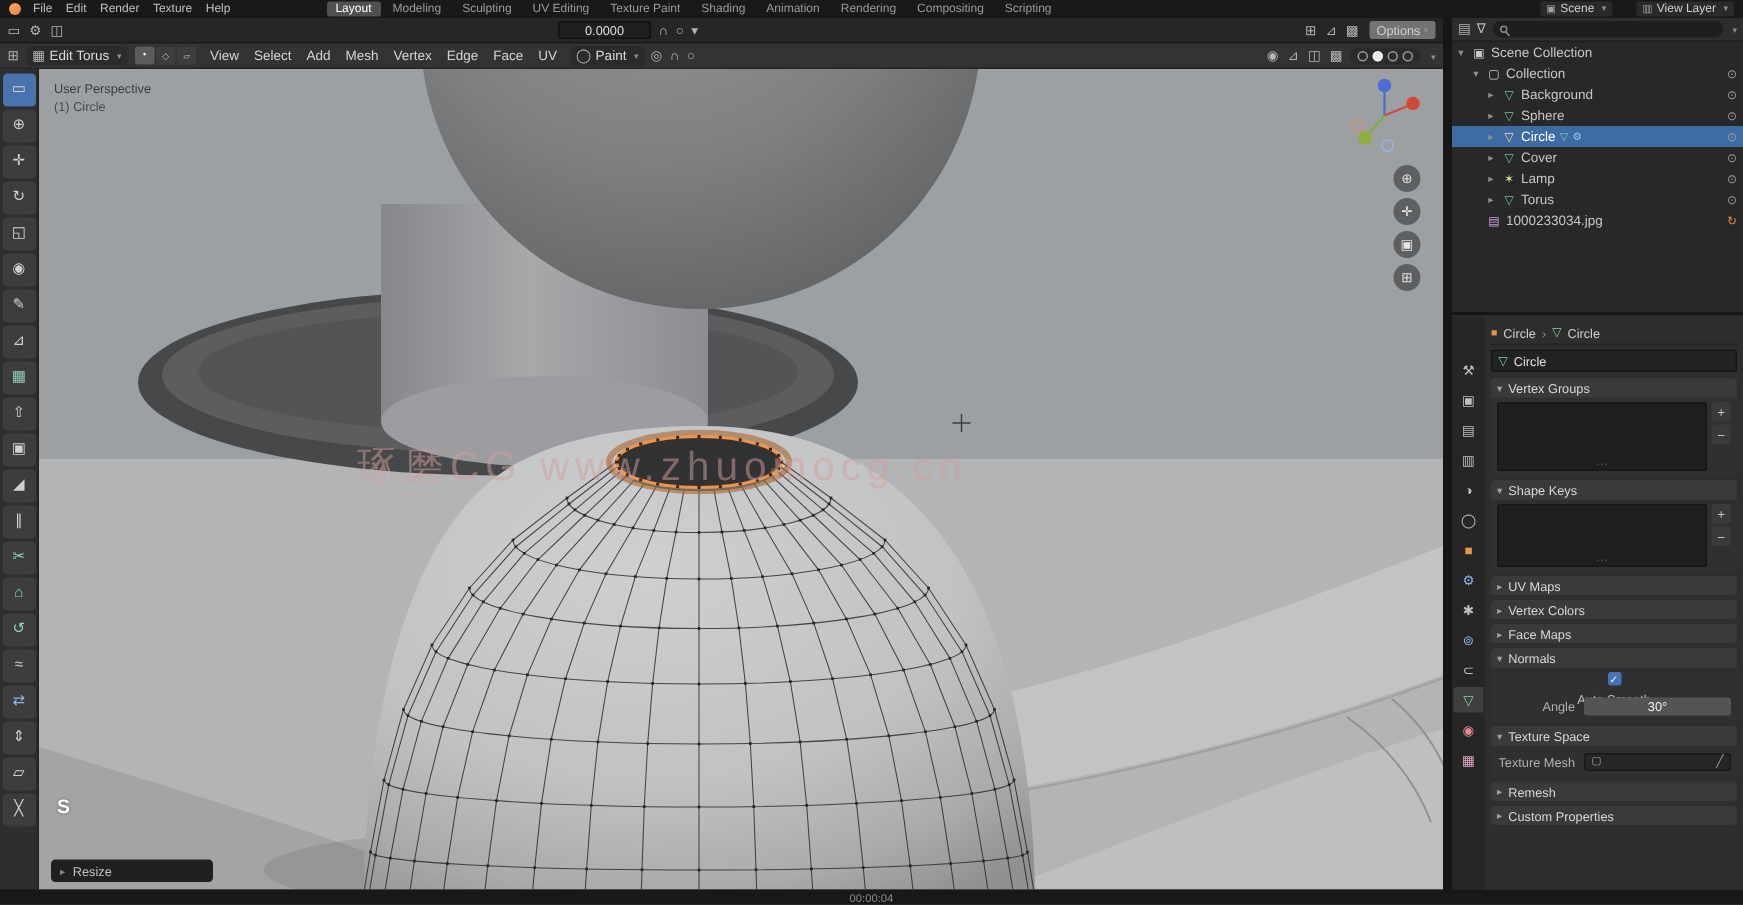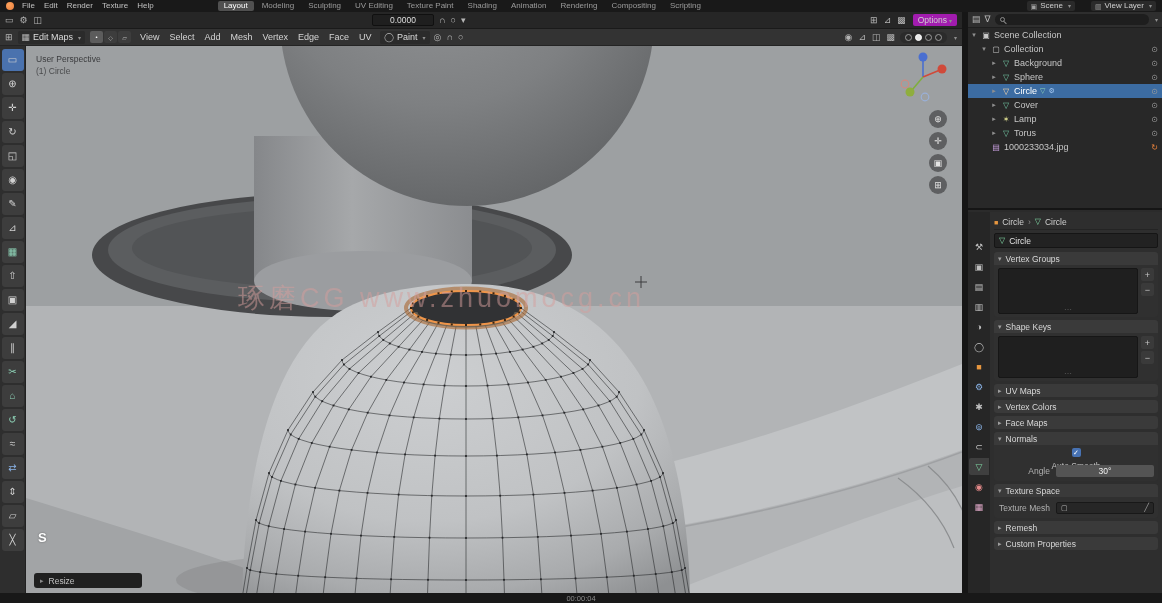--- a/index.html
+++ b/index.html
@@ -16,21 +16,21 @@
 .tb-dd{display:flex;align-items:center;gap:3px;background:#2a2a2a;border-radius:2px;padding:1px 4px;color:#cfcfcf;}
 .mini-ic{font-size:7px;color:#a0a0a0;}
 .caret::after{content:"▾";font-size:6px;color:#8f8f8f;margin-left:2px;}
 
 #row2{position:absolute;left:0;top:12px;width:962px;height:17px;background:#262626;border-bottom:1px solid #1a1a1a;display:flex;align-items:center;font-size:8.5px;padding:0 5px;}
 .r2-left{display:flex;gap:6px;align-items:center;}
 .icn{color:#b5b5b5;font-size:9px;line-height:1;}
 .r2-center{position:absolute;left:372px;display:flex;gap:5px;align-items:center;}
 .val-field{background:#1f1f1f;border:1px solid #101010;border-radius:2px;height:12px;min-width:62px;display:flex;align-items:center;justify-content:center;color:#dedede;}
 .r2-right{margin-left:auto;display:flex;gap:7px;align-items:center;}
-.dd-btn{display:flex;align-items:center;background:#a21caf;border-radius:2px;padding:1px 5px;color:#cfcfcf;}
+.dd-btn{display:flex;align-items:center;background:#737373;border-radius:2px;padding:1px 5px;color:#cfcfcf;}
 
 #row3{position:absolute;left:0;top:29px;width:962px;height:17px;background:#333333;border-bottom:1px solid #242424;display:flex;align-items:center;font-size:9px;padding:0 5px;gap:5px;}
 .mode-dd{display:flex;align-items:center;gap:3px;background:#2b2b2b;border-radius:2px;height:13px;padding:0 4px;color:#dcdcdc;}
 .selmode{display:flex;gap:1px;}
 .selmode span{width:13px;height:12px;background:#3d3d3d;border-radius:2px;display:flex;align-items:center;justify-content:center;font-size:6px;color:#bbb;}
 .selmode span.on{background:#5c5c5c;color:#fff;}
 #vp-menus{display:flex;gap:10px;color:#d4d4d4;margin-left:4px;}
 .vh-center{position:absolute;left:380px;display:flex;gap:4px;align-items:center;}
 .vh-right{margin-left:auto;display:flex;gap:5px;align-items:center;}
 .shade-dots{display:flex;gap:3px;align-items:center;background:#2b2b2b;border-radius:7px;padding:2px 5px;}
@@ -39,21 +39,21 @@
 
 #toolbar{position:absolute;left:0;top:46px;width:26px;height:547px;background:#2e2e2e;border-right:1px solid #212121;display:flex;flex-direction:column;align-items:center;padding-top:3px;gap:2px;}
 .tool{width:22px;height:22px;border-radius:3px;background:#3d3d3d;display:flex;align-items:center;justify-content:center;flex:0 0 auto;}
 .tool.active{background:#4a72ae;}
 .tool-glyph{font-size:10px;color:#d0d0d0;line-height:1;}
 
 #viewport{position:absolute;left:26px;top:46px;width:936px;height:547px;overflow:hidden;background:#a3a5a7;}
 #scene{position:absolute;left:0;top:0;display:block;}
 .vp-label1{position:absolute;left:10px;top:8px;font-size:8.5px;color:#3a3b3d;}
 .vp-label2{position:absolute;left:10px;top:20px;font-size:8.5px;color:#4a4b4d;}
-.watermark{position:absolute;left:212px;top:234px;font-size:27px;letter-spacing:4px;color:rgba(214,158,156,0.5);white-space:nowrap;}
+.watermark{position:absolute;left:212px;top:247px;font-size:27px;letter-spacing:4px;color:rgba(214,158,156,0.5);white-space:nowrap;}
 .gizmo{position:absolute;right:12px;top:4px;}
 .nav-btns{position:absolute;right:15px;top:64px;display:flex;flex-direction:column;gap:4px;}
 .nav-btn{width:18px;height:18px;border-radius:50%;background:rgba(42,42,44,0.55);color:#e4e4e4;display:flex;align-items:center;justify-content:center;font-size:9px;}
 .key-hint{position:absolute;left:12px;bottom:48px;color:#fff;font-size:13px;font-weight:bold;text-shadow:0 0 2px rgba(0,0,0,.45);}
 .op-panel{position:absolute;left:8px;bottom:5px;width:108px;height:15px;background:rgba(14,14,14,0.88);border-radius:3px;display:flex;align-items:center;gap:5px;padding:0 6px;font-size:8.5px;color:#c2c2c2;}
 .op-panel .tri{color:#8a8a8a;font-size:7px;}
 
 #statusbar{position:absolute;left:0;top:593px;width:1162px;height:10px;background:#181818;display:flex;align-items:center;justify-content:center;font-size:7.5px;color:#8c8c8c;gap:4px;}
 
 #sidebar{position:absolute;left:968px;top:12px;width:194px;height:581px;background:#2b2b2b;}
@@ -161,21 +161,21 @@
       <div class="dd-btn caret">
         <span>Options</span>
       </div>
     </div>
   </div>
 
   <div id="row3">
     <span class="icn" id="vh-editor-icon">⊞</span>
     <div class="mode-dd caret">
       <span class="icn" id="vh-mode-icon">▦</span>
-      <span>Edit Maps</span>
+      <span>Edit Torus</span>
     </div>
     <div class="selmode" id="selmode">
         <span class="on">•</span>
         <span>◇</span>
         <span>▱</span>
       </div>
     <nav id="vp-menus">
         <span class="vp-menu">View</span>
         <span class="vp-menu">Select</span>
         <span class="vp-menu">Add</span>

